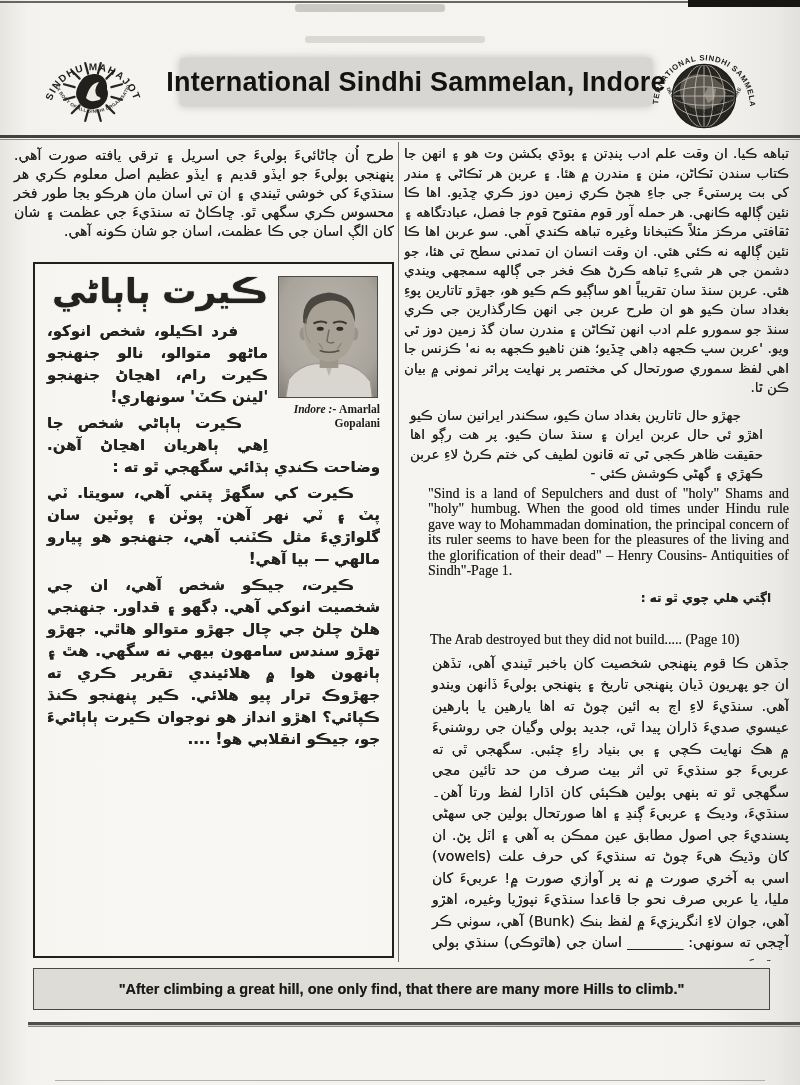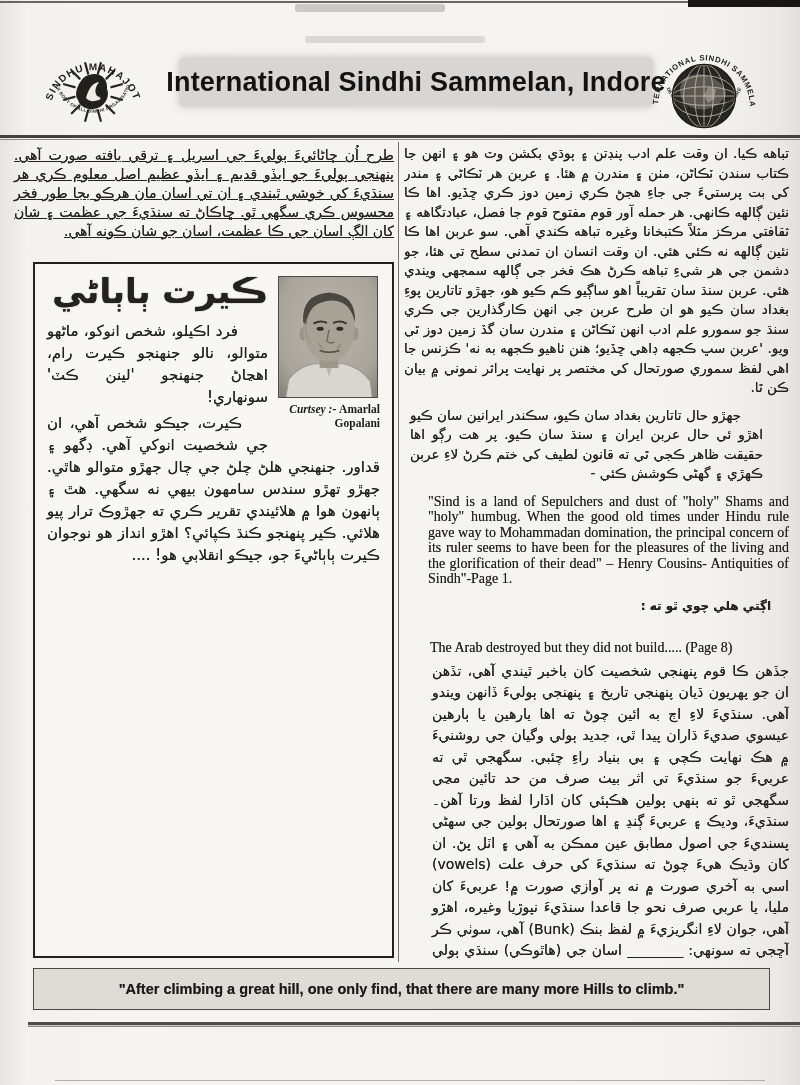--- a/index.html
+++ b/index.html
@@ -30,45 +30,45 @@
     background:linear-gradient(to bottom,#43413d 0,#43413d 3px,transparent 3px,transparent 4px,#8d8a85 4px,#8d8a85 5px,transparent 5px); }
   
   .col-divider { position:absolute; top:142px; left:398px; width:1px; height:820px; background:#75726d; }
   .sindhi {
     direction:rtl; text-align:justify; text-align-last:right;
     font-family:"DejaVu Sans", sans-serif;
     text-shadow:0 0 .5px rgba(35,33,30,.85);
   }
   .intro {
     position:absolute; top:146px; left:14px; width:380px;
-    font-size:14px; line-height:19px;text-decoration:underline;
+    font-size:14px; line-height:19px;
   }
   .article-box {
     position:absolute; top:262px; left:33px; width:361px; height:696px;
     border:2px solid #222019; background:rgba(255,255,255,.25);
     padding:8px 12px 6px 12px; overflow:hidden;
   }
   .article-title {
     font-size:34px; font-weight:bold; text-align:center; direction:rtl;
     margin:0 0 10px 0; line-height:38px; text-shadow:0 0 1px rgba(20,19,17,.9);
   }
   .photo-figure { float:right; width:102px; margin:4px 0 6px 10px; direction:ltr; }
   .photo-frame { width:100px; height:122px; border:1px solid #4d4a45; background:#a5a198; overflow:hidden; }
   .photo-caption {
     margin-top:4px; font-family:"Liberation Serif", serif; font-size:11.5px;
     line-height:14px; text-align:right; color:#1c1b18;
   }
   .photo-caption .cap-prefix { font-style:italic; font-weight:bold; }
   .photo-caption .cap-name { font-weight:bold; }
-  .boxpara { font-size:15px; font-weight:normal; line-height:22px; margin-bottom:4px; text-indent:26px; }
+  .boxpara { font-size:15px; font-weight:bold; line-height:22px; margin-bottom:4px; text-indent:26px; }
   .boxpara.first { text-indent:30px; }
   .col-right { position:absolute; top:144px; left:404px; width:385px; height:818px; overflow:hidden; }
   .rp { font-size:13.5px; line-height:19.5px; margin-bottom:8px; }
   .rp1 { text-indent:0; }
-  .rp2 { padding:0 26px 0 6px; text-indent:22px; margin-bottom:10px; }
+  .rp2 { padding:0 26px 0 6px; text-indent:22px; margin-bottom:2px; }
   .eng-quote {
     font-family:"Liberation Serif", serif; font-size:14px; line-height:15.5px;
     text-align:justify; padding-left:24px; margin-bottom:12px; color:#201f1c;
     text-shadow:0 0 .4px rgba(32,31,28,.7);
   }
   .transition { font-size:12px; font-weight:bold; padding-left:8px; padding-right:18px; margin-bottom:26px; }
   .eng-line {
     font-family:"Liberation Serif", serif; font-size:14px; line-height:18px;
     text-indent:26px; margin-bottom:4px; color:#201f1c;
     text-shadow:0 0 .4px rgba(32,31,28,.7);
@@ -181,39 +181,41 @@
             <ellipse cx="39.5" cy="50" rx="3.4" ry="2" fill="#2e2b26"></ellipse>
             <ellipse cx="58.5" cy="50" rx="3.4" ry="2" fill="#2e2b26"></ellipse>
             <path d="M 48 51 L 46 62 Q 48.5 65 53 63" stroke="#6e6860" stroke-width="1.4" fill="none"></path>
             <path d="M 39 71 Q 48 74.5 58 71" stroke="#574f46" stroke-width="1.6" fill="none"></path>
             <path d="M 38 64 q 3 4 4 6 M 60 64 q -3 4 -4 6" stroke="#857f74" stroke-width="1" fill="none"></path>
             <path d="M 26 40 q -3 14 4 24" stroke="#8d887d" stroke-width="1" fill="none" opacity=".7"></path>
           </g>
         </svg>
       </div>
       <figcaption class="photo-caption">
-        <span class="cap-prefix">Curtsey :-</span>
+        <span class="cap-prefix">Indore :-</span>
         <span class="cap-name">Amarlal Gopalani</span>
       </figcaption>
     </figure>
 
     <h2 class="article-title sindhi">ڪيرت ٻاٻاڻي</h2>
     <p class="sindhi boxpara first">فرد اڪيلو، شخص انوکو، ماڻهو متوالو، نالو جنهنجو ڪيرت رام، اهڃاڻ جنهنجو 'لينن ڪٽ' سونهاري!</p>
+    <p class="sindhi boxpara">ڪيرت ٻاٻاڻي شخص جا اِهي ٻاهريان اهڃاڻ آهن. وضاحت ڪندي ٻڌائي سگهجي ٿو ته :</p>
+    <p class="sindhi boxpara">ڪيرت کي سگهڙ پتني آهي، سويتا. ٽي پٽ ۽ ٽي نهر آهن. پوٽن ۽ پوٽين سان گلواڙيءَ مثل ڪٽنب آهي، جنهنجو هو پيارو مالهي — بيا آهي!</p>
     <p class="sindhi boxpara">ڪيرت، جيڪو شخص آهي، ان جي شخصيت انوکي آهي. ڊگهو ۽ قداور. جنهنجي هلڻ چلڻ جي چال جهڙو متوالو هاٿي. جهڙو تهڙو سندس سامهون بيهي نه سگهي. هٿ ۽ ٻانهون هوا ۾ هلائيندي تقرير ڪري ته جهڙوڪ ترار پيو هلائي. ڪير پنهنجو ڪنڌ ڪپائي؟ اهڙو انداز هو نوجوان ڪيرت ٻاٻاڻيءَ جو، جيڪو انقلابي هو! ....</p>
 
   </section>
 
   <div class="col-divider"></div>
 
   <div class="col-right">
     <p class="sindhi rp rp1">تباهه ڪيا. ان وقت علم ادب پنڊتن ۽ ٻوڌي بکشن وٽ هو ۽ انهن جا ڪتاب سندن ٽڪاڻن، مٺن ۽ مندرن ۾ هئا. ۽ عربن هر ٽڪاڻي ۽ مندر کي بت پرستيءَ جي جاءِ هجڻ ڪري زمين دوز ڪري ڇڏيو. اها ڪا نئين ڳالهه ڪانهي. هر حمله آور قوم مفتوح قوم جا فصل، عبادتگاهه ۽ ثقافتي مرڪز مثلاً ڪتبخانا وغيره تباهه ڪندي آهي. سو عربن اها ڪا نئين ڳالهه نه ڪئي هئي. ان وقت انسان ان تمدني سطح تي هئا، جو دشمن جي هر شيءِ تباهه ڪرڻ هڪ فخر جي ڳالهه سمجهي ويندي هئي. عربن سنڌ سان تقريباً اهو ساڳيو ڪم ڪيو هو، جهڙو تاتارين پوءِ بغداد سان ڪيو هو ان طرح عربن جي انهن ڪارگذارين جي ڪري سنڌ جو سمورو علم ادب انهن ٽڪاڻن ۽ مندرن سان گڏ زمين دوز ٿي ويو. 'عربن سڀ ڪجهه ڊاهي ڇڏيو؛ هنن ٺاهيو ڪجهه به نه' ڪزنس جا اهي لفظ سموري صورتحال کي مختصر پر نهايت پراثر نموني ۾ بيان ڪن ٿا.</p>
     <p class="sindhi rp rp2">جهڙو حال تاتارين بغداد سان ڪيو، سڪندر ايرانين سان ڪيو اهڙو ئي حال عربن ايران ۽ سنڌ سان ڪيو. پر هت رڳو اها حقيقت ظاهر ڪجي ٿي ته قانون لطيف کي ختم ڪرڻ لاءِ عربن ڪهڙي ۽ گهڻي ڪوشش ڪئي -</p>
     <p class="eng-quote">"Sind is a land of Sepulchers and dust of "holy" Shams and "holy" humbug. When the good old times under Hindu rule gave way to Mohammadan domination, the principal concern of its ruler seems to have been for the pleasures of the living and the glorification of their dead" – Henry Cousins- Antiquities of Sindh"-Page 1.</p>
     <p class="sindhi transition">اڳتي هلي چوي ٿو ته :</p>
-    <p class="eng-line">The Arab destroyed but they did not build..... (Page 8)</p>
+    <p class="eng-line">The Arab destroyed but they did not build..... (Page 10)</p>
     <p class="sindhi rp rp3">جڏهن ڪا قوم پنهنجي شخصيت کان باخبر ٿيندي آهي، تڏهن ان جو پهريون ڌيان پنهنجي تاريخ ۽ پنهنجي ٻوليءَ ڏانهن ويندو آهي. سنڌيءَ لاءِ اڄ به ائين چوڻ ته اها يارهين يا ٻارهين عيسوي صديءَ ڌاران پيدا ٿي، جديد ٻولي وگيان جي روشنيءَ ۾ هڪ نهايت ڪچي ۽ بي بنياد راءِ چئبي. سگهجي ٿي ته عربيءَ جو سنڌيءَ تي اثر بيٺ صرف من حد تائين مڃي سگهجي ٿو ته ٻنهي ٻولين هڪٻئي کان اڌارا لفظ ورتا آهن۔ سنڌيءَ، وديڪ ۽ عربيءَ ڳنڍ ۽ اها صورتحال ٻولين جي سهڻي پسنديءَ جي اصول مطابق عين ممڪن به آهي ۽ اٽل پڻ. ان کان وڌيڪ هيءَ چوڻ ته سنڌيءَ کي حرف علت (vowels) اسي به آخري صورت ۾ نه پر آوازي صورت ۾! عربيءَ کان مليا، يا عربي صرف نحو جا قاعدا سنڌيءَ نپوڙيا وغيره، اهڙو آهي، جوان لاءِ انگريزيءَ ۾ لفظ بنڪ (Bunk) آهي، سوٺي ڪر آڇجي ته سونهي: ________ اسان جي (هاٿوڪي) سنڌي ٻولي سنڌيءَ</p>
   </div>
 
   <div class="footer-quote">"After climbing a great hill, one only find, that there are many more Hills to climb."</div>
   <div class="bottom-rule"></div>
 
   <div class="art-topline"></div>
   <div class="art-topright"></div>
   <div class="art-topmark1"></div>
   <div class="art-topmark2"></div>

